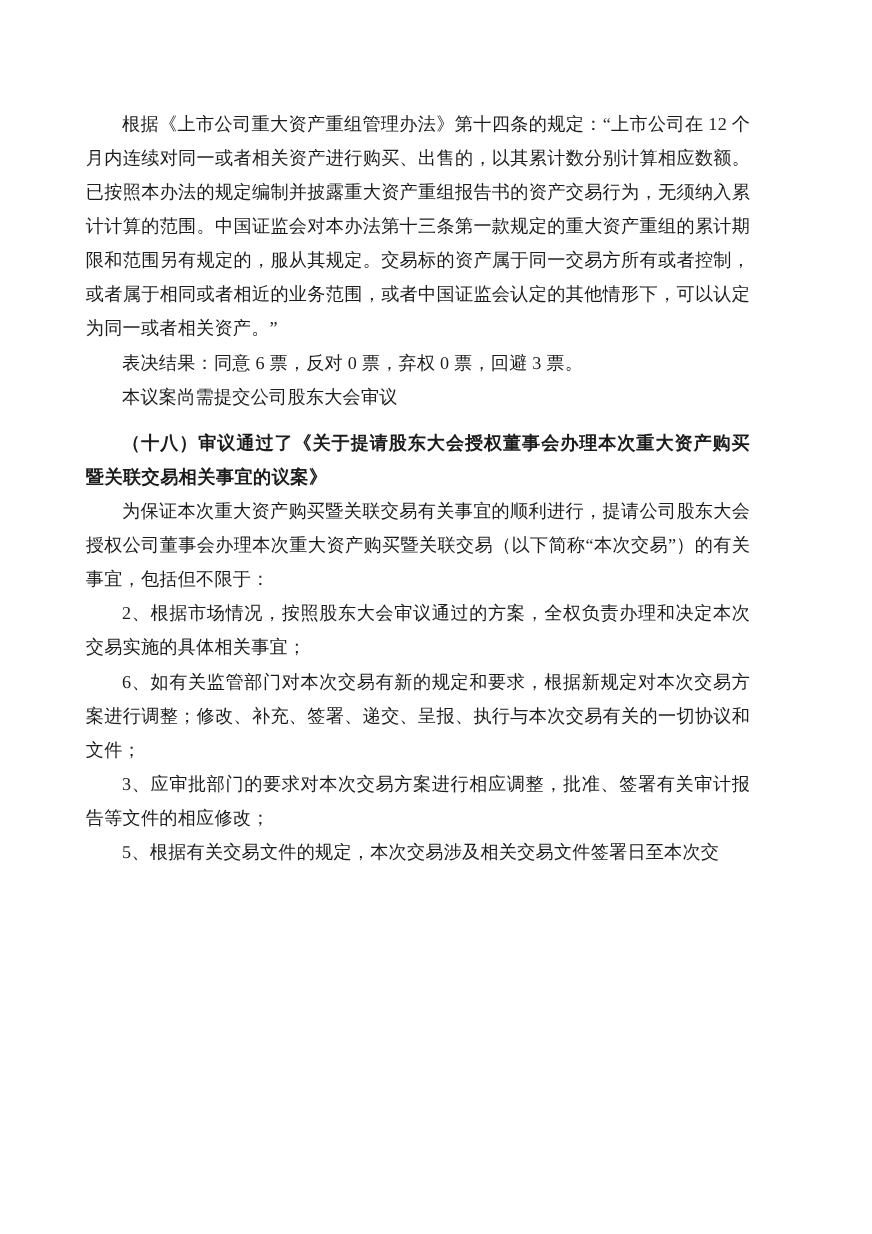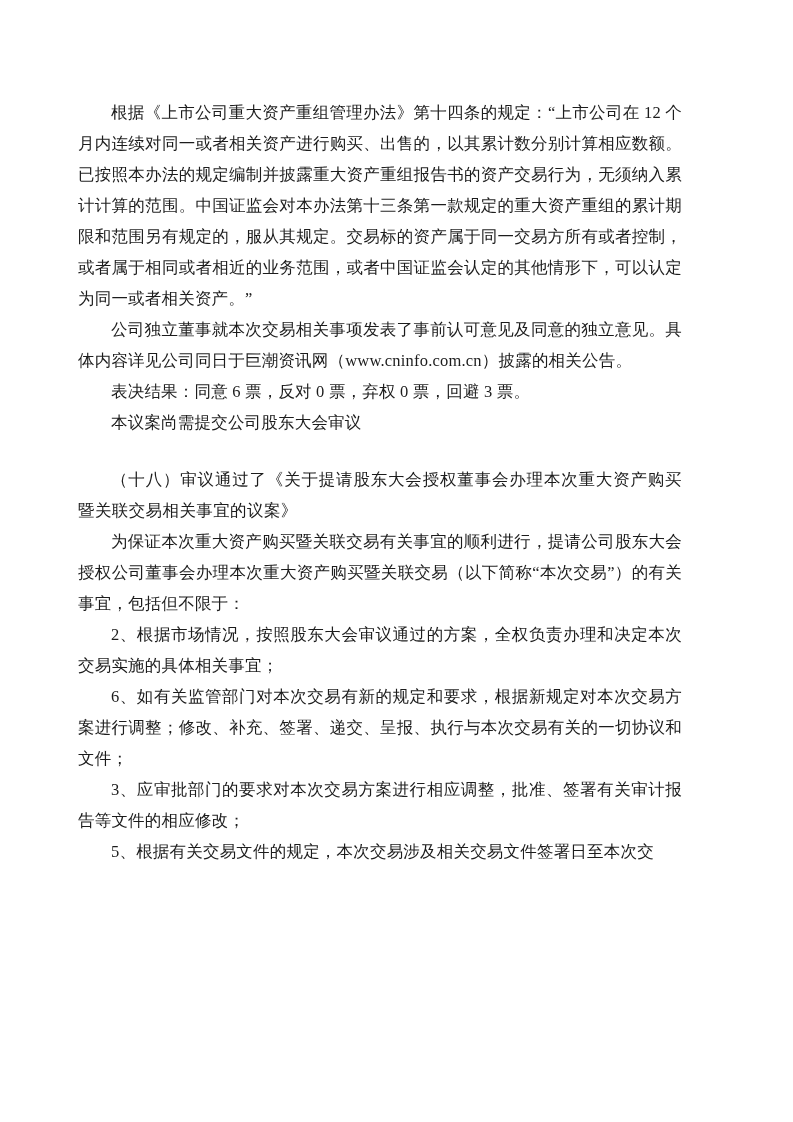--- a/index.html
+++ b/index.html
@@ -21,32 +21,31 @@
   .doc-body p {
     margin: 0;
     font-size: 16.5px;
     line-height: 31px;
     text-align: justify;
     text-indent: 2em;
     letter-spacing: 0.2px;
     word-break: break-all;
   }
   .doc-body p.section-heading {
-    font-weight: normal;
-    margin-top: 26px;
+    font-weight: bold;
+    margin-top: 11px;
     letter-spacing: 0.4px;
   }
 </style>
 </head>
 <body>
 
 <div class="page">
   <div class="doc-body">
     <p>根据《上市公司重大资产重组管理办法》第十四条的规定：“上市公司在 12 个月内连续对同一或者相关资产进行购买、出售的，以其累计数分别计算相应数额。已按照本办法的规定编制并披露重大资产重组报告书的资产交易行为，无须纳入累计计算的范围。中国证监会对本办法第十三条第一款规定的重大资产重组的累计期限和范围另有规定的，服从其规定。交易标的资产属于同一交易方所有或者控制，或者属于相同或者相近的业务范围，或者中国证监会认定的其他情形下，可以认定为同一或者相关资产。”</p>
-    <p>公司独立董事就本次交易相关事项发表了事前认可意见及同意的独立意见。具体内容详见公司同日于巨潮资讯网（www.cninfo.com.cn）披露的相关公告。</p>
     <p>表决结果：同意 6 票，反对 0 票，弃权 0 票，回避 3 票。</p>
     <p>本议案尚需提交公司股东大会审议</p>
     <p class="section-heading">（十八）审议通过了《关于提请股东大会授权董事会办理本次重大资产购买暨关联交易相关事宜的议案》</p>
     <p>为保证本次重大资产购买暨关联交易有关事宜的顺利进行，提请公司股东大会授权公司董事会办理本次重大资产购买暨关联交易（以下简称“本次交易”）的有关事宜，包括但不限于：</p>
     <p>2、根据市场情况，按照股东大会审议通过的方案，全权负责办理和决定本次交易实施的具体相关事宜；</p>
     <p>6、如有关监管部门对本次交易有新的规定和要求，根据新规定对本次交易方案进行调整；修改、补充、签署、递交、呈报、执行与本次交易有关的一切协议和文件；</p>
     <p>3、应审批部门的要求对本次交易方案进行相应调整，批准、签署有关审计报告等文件的相应修改；</p>
     <p>5、根据有关交易文件的规定，本次交易涉及相关交易文件签署日至本次交</p>
   </div>
 </div>

